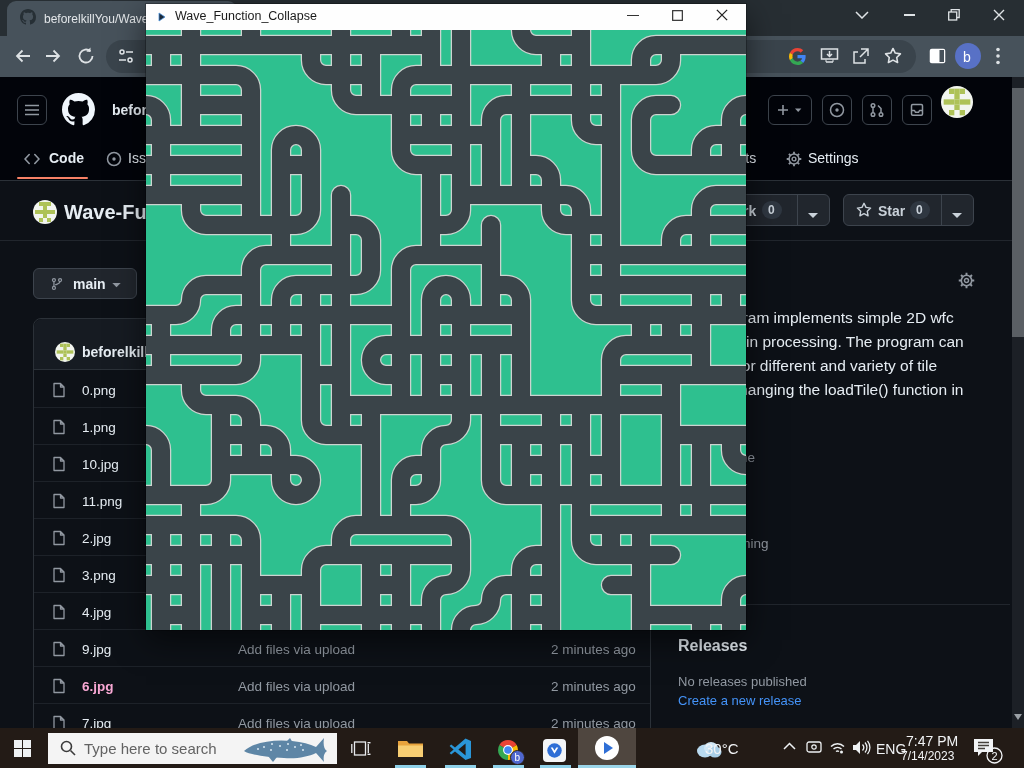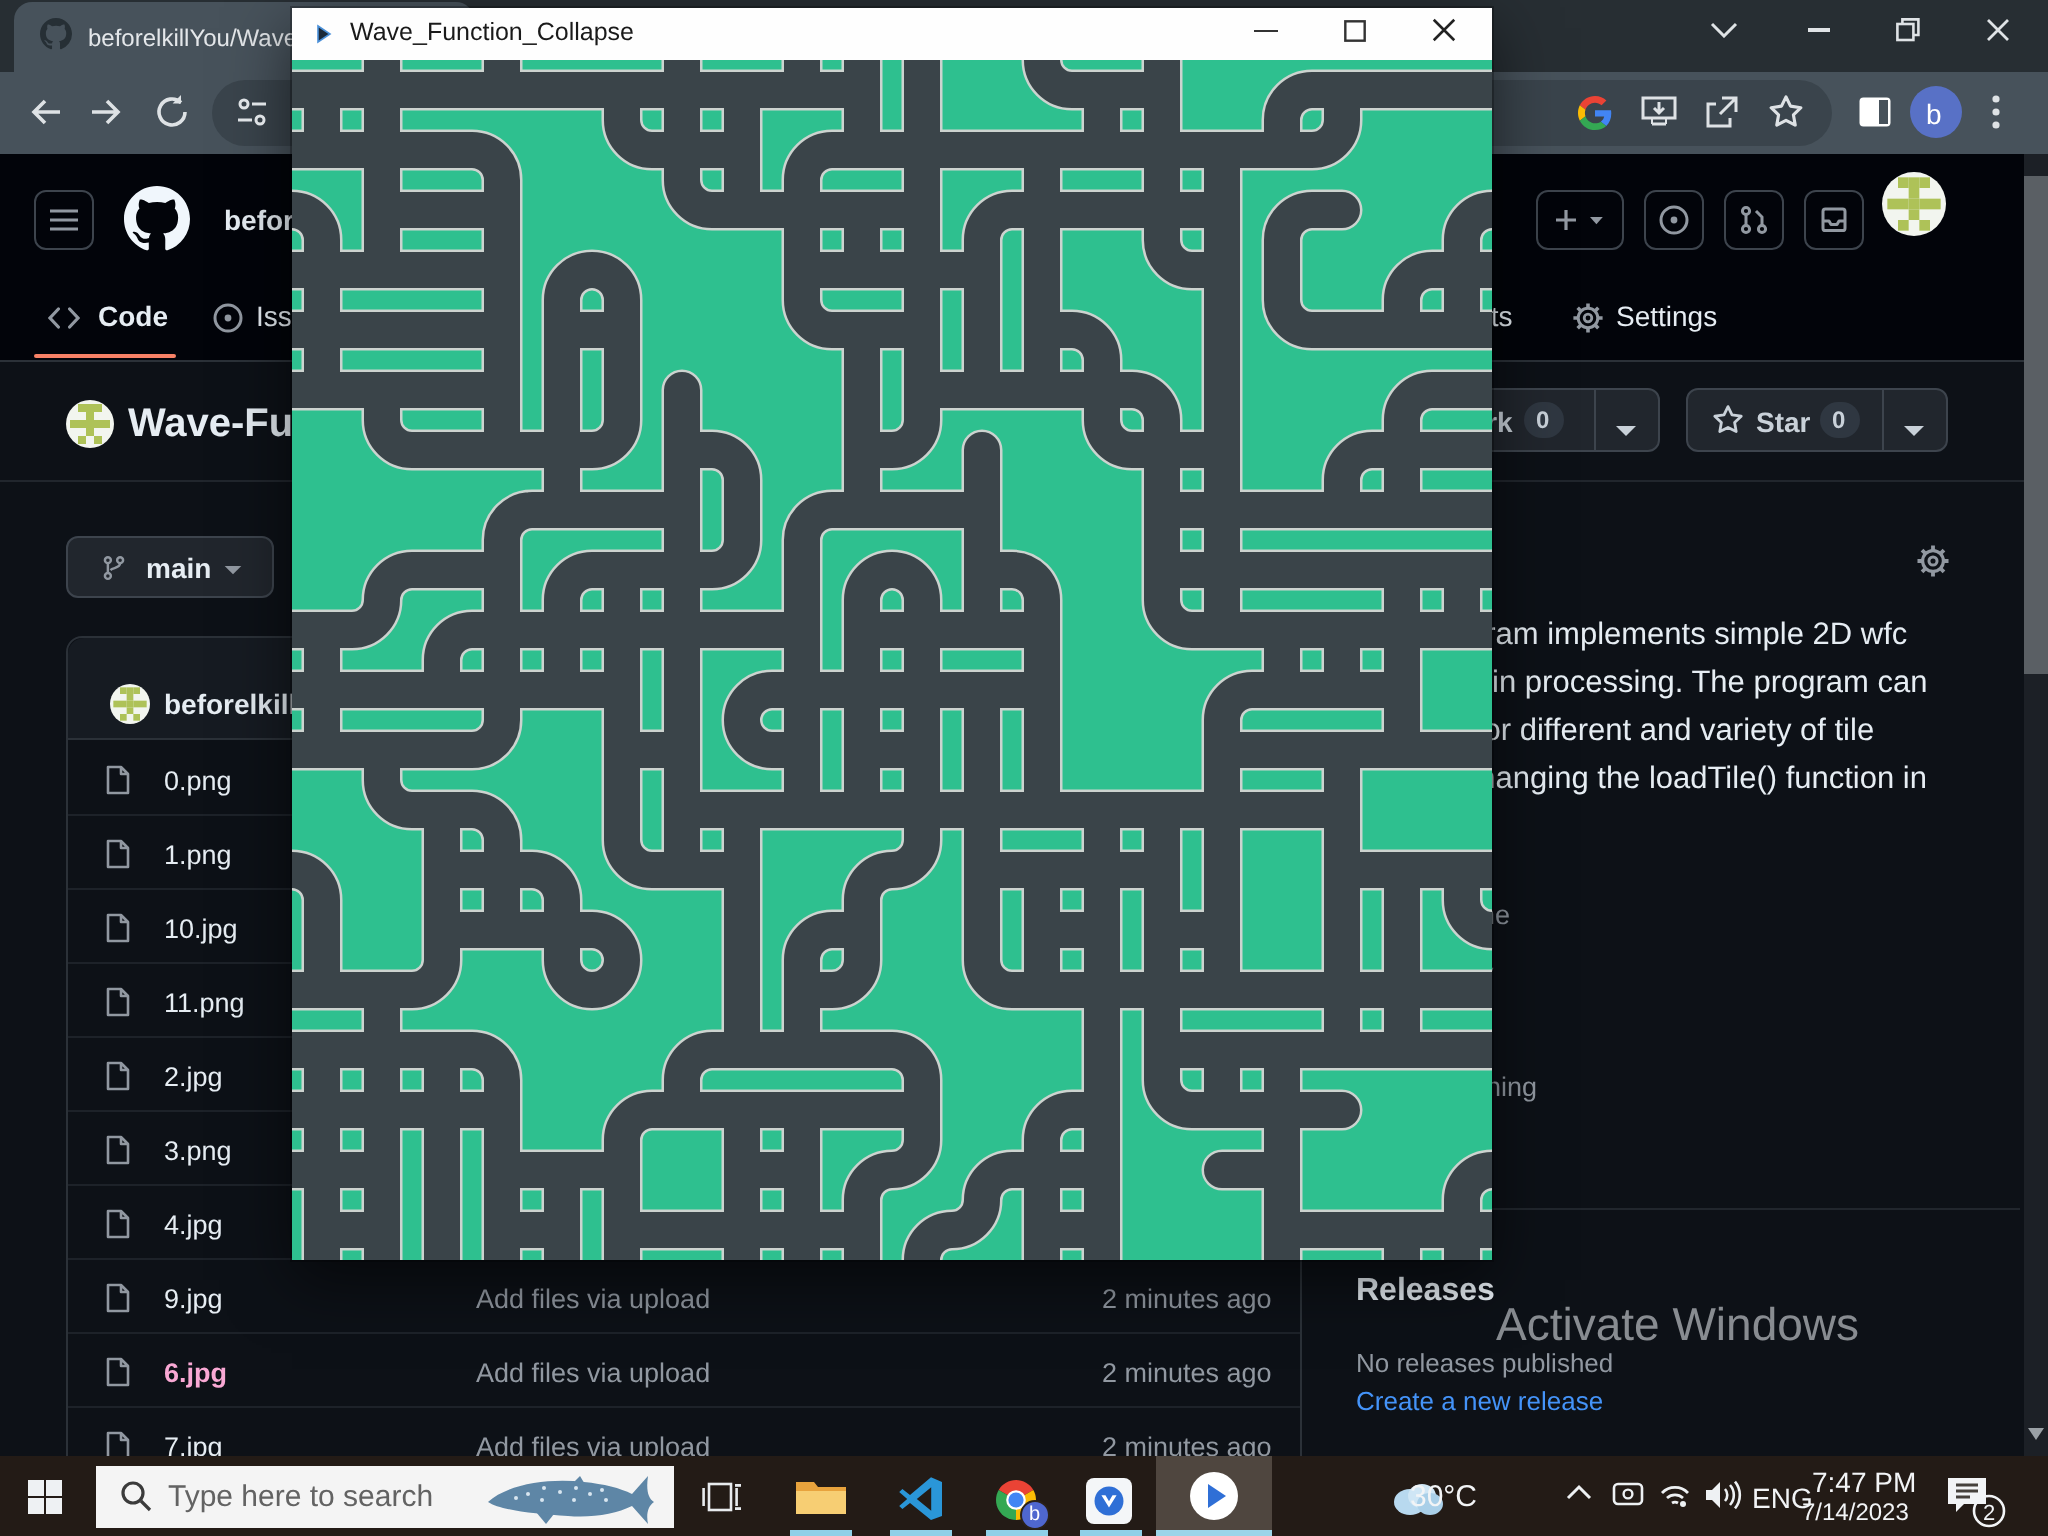--- a/index.html
+++ b/index.html
@@ -267,21 +267,20 @@
         <div class="txt" style="left:704px;top:459.1px;font-size:13.5px;color:#9198a1;">1 watching</div>
   <div class="abs" style="left:678px;top:460.1px;width:15px;height:15px;border:1.4px solid #9198a1;border-radius:3px;"></div>
         <div class="txt" style="left:704px;top:487.8px;font-size:13.5px;color:#9198a1;">0 forks</div>
   <div class="abs" style="left:678px;top:488.8px;width:15px;height:15px;border:1.4px solid #9198a1;border-radius:3px;"></div>
       </div>
   <div class="abs" style="left:678px;top:527px;width:332px;height:1px;background:#21262d;"></div>
   <div class="txt" style="left:678px;top:560px;font-size:16px;font-weight:700;color:#e6edf3;">Releases</div>
   <div class="txt" style="left:678px;top:597px;font-size:13px;color:#9198a1;">No releases published</div>
   <div class="txt" style="left:678px;top:616px;font-size:13px;color:#4493f8;">Create a new release</div>
 
-  <div class="txt" style="left:748px;top:572px;font-size:23px;color:#888c91;">Activate Windows</div>
 
   <div class="abs" style="left:1012px;top:0px;width:12px;height:651px;background:#1c2026;"></div>
   <div class="abs" style="left:1012px;top:11px;width:12px;height:249px;background:#5a5f64;"></div>
   <svg class="abs" style="left:1014px;top:637px" width="8" height="6" viewBox="0 0 8 6">
         <path d="M0 0h8L4 6z" fill="#9aa0a5"></path>
       </svg>
 </div>
 
 <div id="tabstrip" class="abs">
   <div id="tab" class="abs">

